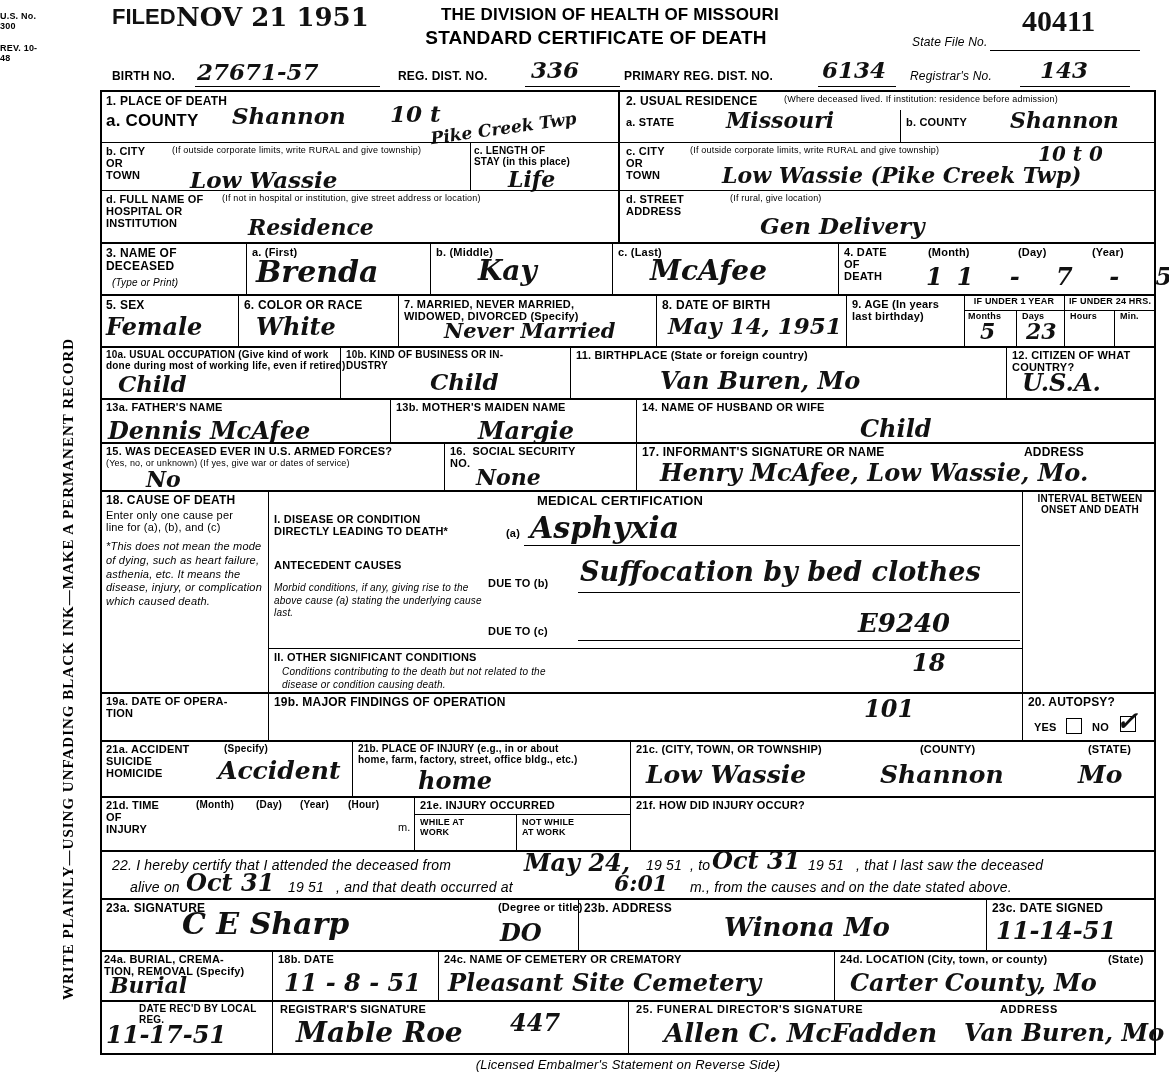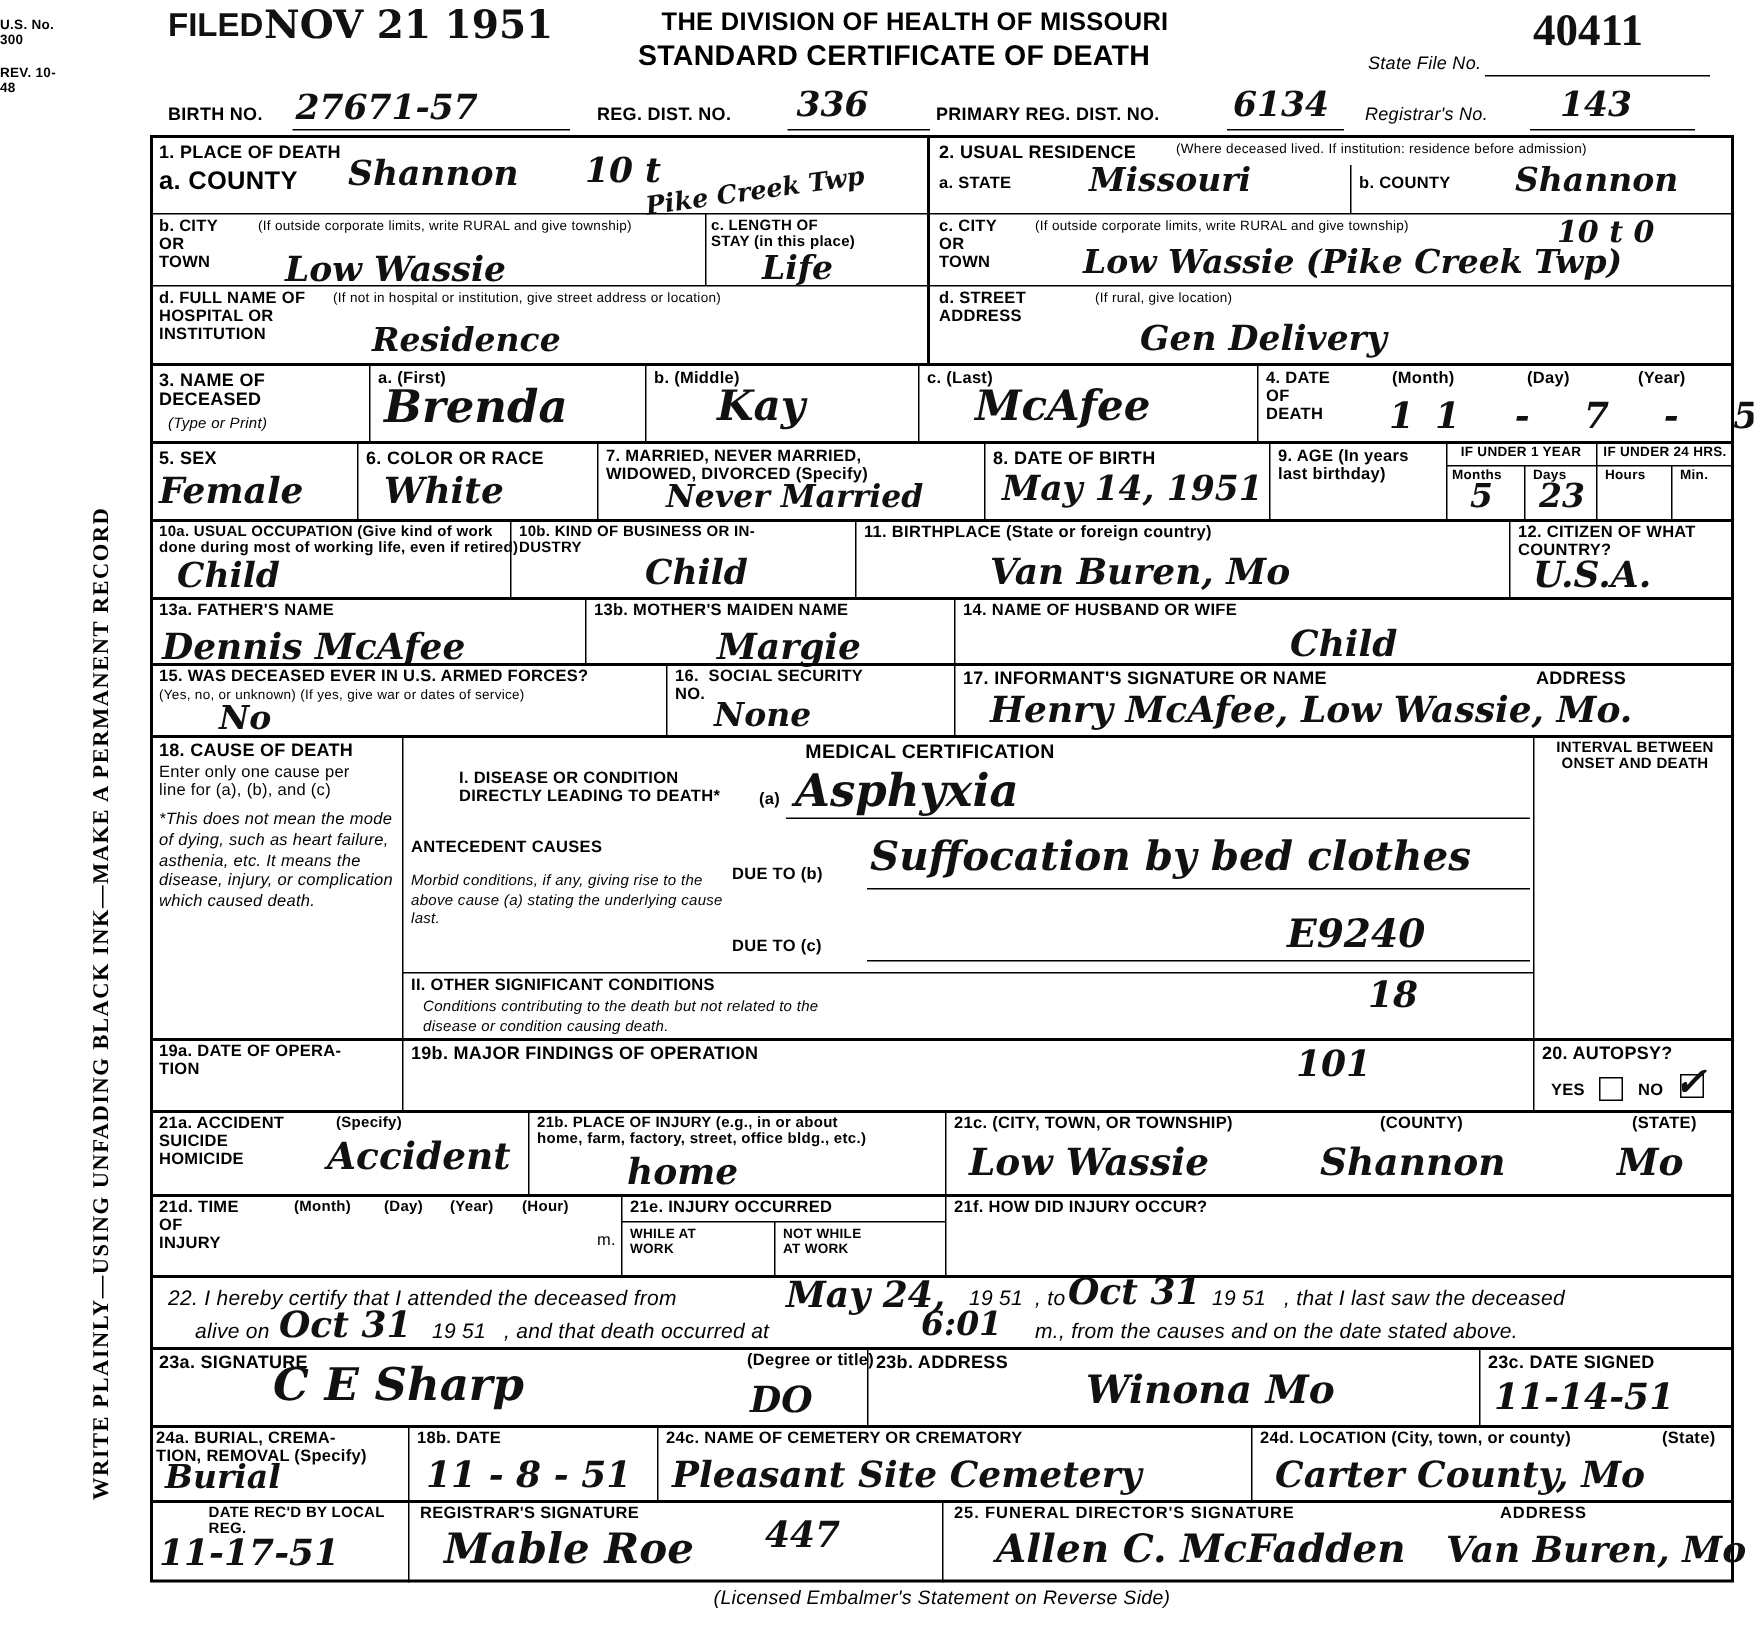--- a/index.html
+++ b/index.html
@@ -211,21 +211,21 @@
 line for (a), (b), and (c)</div>
   <div class="t it" style="left:106px;top:540px;width:162px;font-size:11px;line-height:1.25;">*This does not mean the mode of dying, such as heart failure, asthenia, etc. It means the disease, injury, or complication which caused death.</div>
 
   <div class="ln" style="left:268px;top:490px;width:1px;height:202px;"></div>
   <div class="t b ctr" style="left:420px;top:494px;width:400px;font-size:13px;">MEDICAL CERTIFICATION</div>
 
   <div class="ln" style="left:1022px;top:490px;width:1px;height:202px;"></div>
   <div class="t b ctr" style="left:1026px;top:494px;width:128px;font-size:10px;white-space:pre-line;">INTERVAL BETWEEN
 ONSET AND DEATH</div>
 
-  <div class="t b" style="left:274px;top:514px;width:230px;font-size:11px;white-space:pre-line;margin-left:32px;">I. DISEASE OR CONDITION
+  <div class="t b" style="left:274px;top:514px;width:230px;font-size:11px;white-space:pre-line;">I. DISEASE OR CONDITION
 DIRECTLY LEADING TO DEATH*</div>
   <div class="t b" style="left:506px;top:528px;font-size:11px;">(a)</div>
   <div class="ln" style="left:524px;top:545px;width:496px;height:1px;"></div>
   <div class="hw" style="left:530px;top:510px;font-size:30px;">Asphyxia</div>
 
   <div class="t b" style="left:274px;top:560px;font-size:11px;">ANTECEDENT CAUSES</div>
   <div class="t it" style="left:274px;top:582px;width:208px;font-size:10px;line-height:1.25;">Morbid conditions, if any, giving rise to the above cause (a) stating the underlying cause last.</div>
   <div class="t b" style="left:488px;top:578px;font-size:11px;">DUE TO (b)</div>
   <div class="ln" style="left:578px;top:592px;width:442px;height:1px;"></div>
   <div class="hw" style="left:580px;top:556px;font-size:27px;">Suffocation by bed clothes</div>

